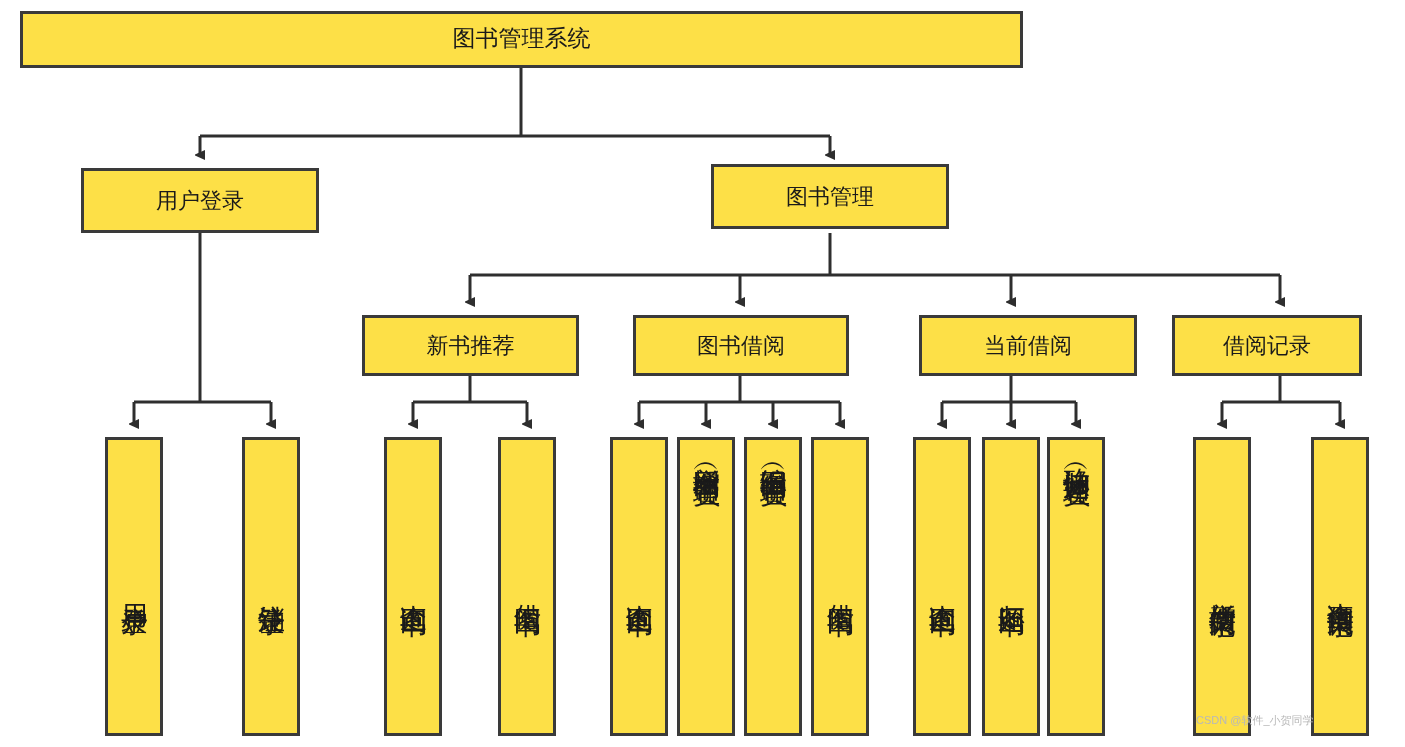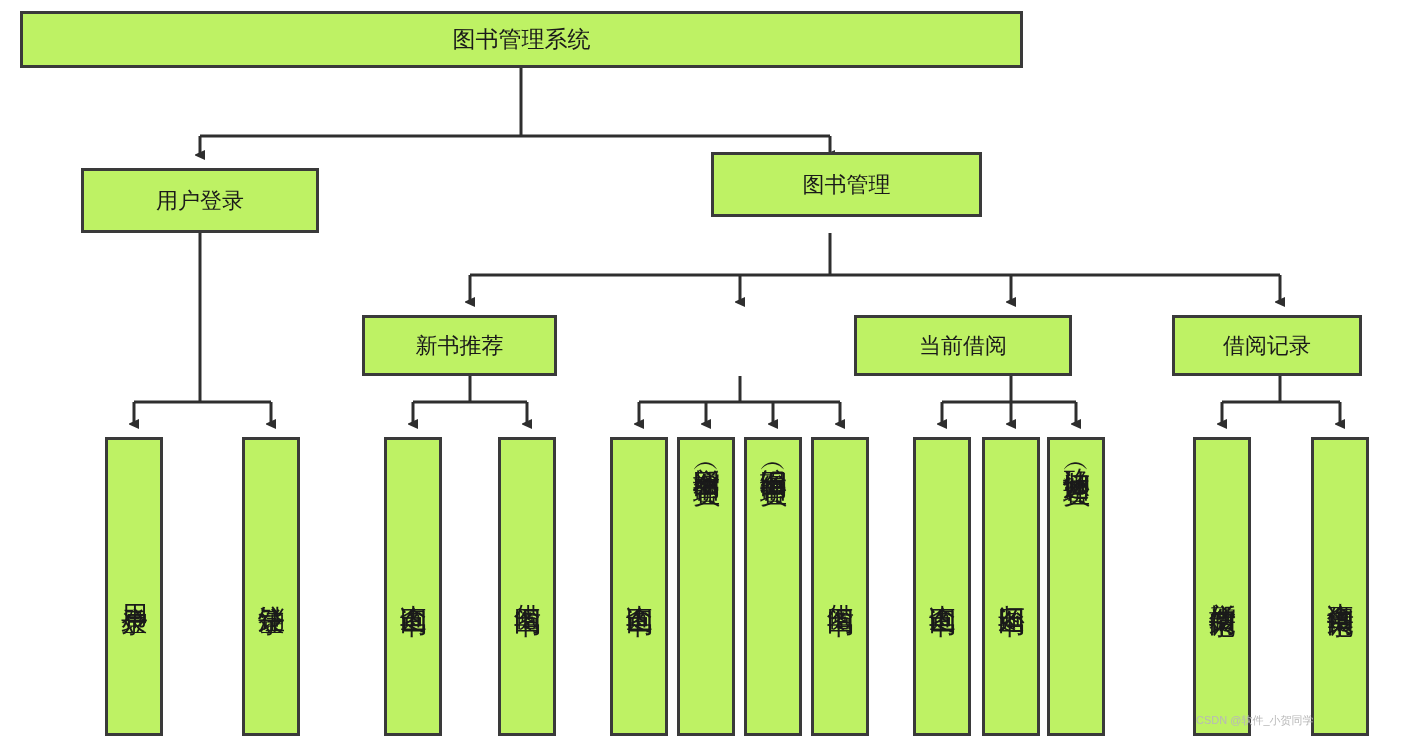--- a/index.html
+++ b/index.html
@@ -21,48 +21,49 @@
     position: absolute;
     left: 0;
     top: 0;
     width: 1405px;
     height: 747px;
     pointer-events: none;
   }
   .node {
     position: absolute;
     box-sizing: border-box;
-    background: #bef264;
+    background: #fde047;
     border: 3px solid #3a3a3a;
     display: flex;
     align-items: center;
     justify-content: center;
     color: #1a1a1a;
     z-index: 2;
+    font-family: Liberation Serif, serif;
   }
   .node .lbl {
     display: block;
     line-height: 1.05;
     text-align: center;
     white-space: pre;
   }
   
   .n-root { left: 20px; top: 11px; width: 1003px; height: 57px; }
   .n-root .lbl { font-size: 23px; }
   
   .n-l2 { height: 65px; }
   .n-l2 .lbl { font-size: 22px; }
   .n-user-login { left: 81px; top: 168px; width: 238px; }
-  .n-book-mgmt  { left: 711px; top: 152px; width: 271px; }
+  .n-book-mgmt  { left: 711px; top: 164px; width: 238px; }
   
   .n-l3 { height: 61px; }
   .n-l3 .lbl { font-size: 22px; }
-  .n-new-rec    { left: 362px;  top: 315px; width: 195px; }
+  .n-new-rec    { left: 362px;  top: 315px; width: 217px; }
   .n-borrow     { left: 633px;  top: 315px; width: 216px; }
-  .n-current    { left: 854px;  top: 315px; width: 218px; }
+  .n-current    { left: 919px;  top: 315px; width: 218px; }
   .n-records    { left: 1172px; top: 315px; width: 190px; }
   
   .leaf {
     top: 437px;
     height: 299px;
     width: 58px;
     border-width: 3px;
     align-items: flex-start;
     justify-content: center;
     padding-top: 6px;
@@ -147,20 +148,23 @@
   <div class="node n-l2 n-user-login">
     <span class="lbl">用户登录</span>
   </div>
   <div class="node n-l2 n-book-mgmt">
     <span class="lbl">图书管理</span>
   </div>
 
   <div class="node n-l3 n-new-rec">
     <span class="lbl">新书推荐</span>
   </div>
+  <div class="node n-l3 n-borrow">
+    <span class="lbl">图书借阅</span>
+  </div>
   <div class="node n-l3 n-current">
     <span class="lbl">当前借阅</span>
   </div>
   <div class="node n-l3 n-records">
     <span class="lbl">借阅记录</span>
   </div>
 
   <div class="node leaf centered" style="left:105px;">
     <span class="lbl">用户登录</span>
   </div>

